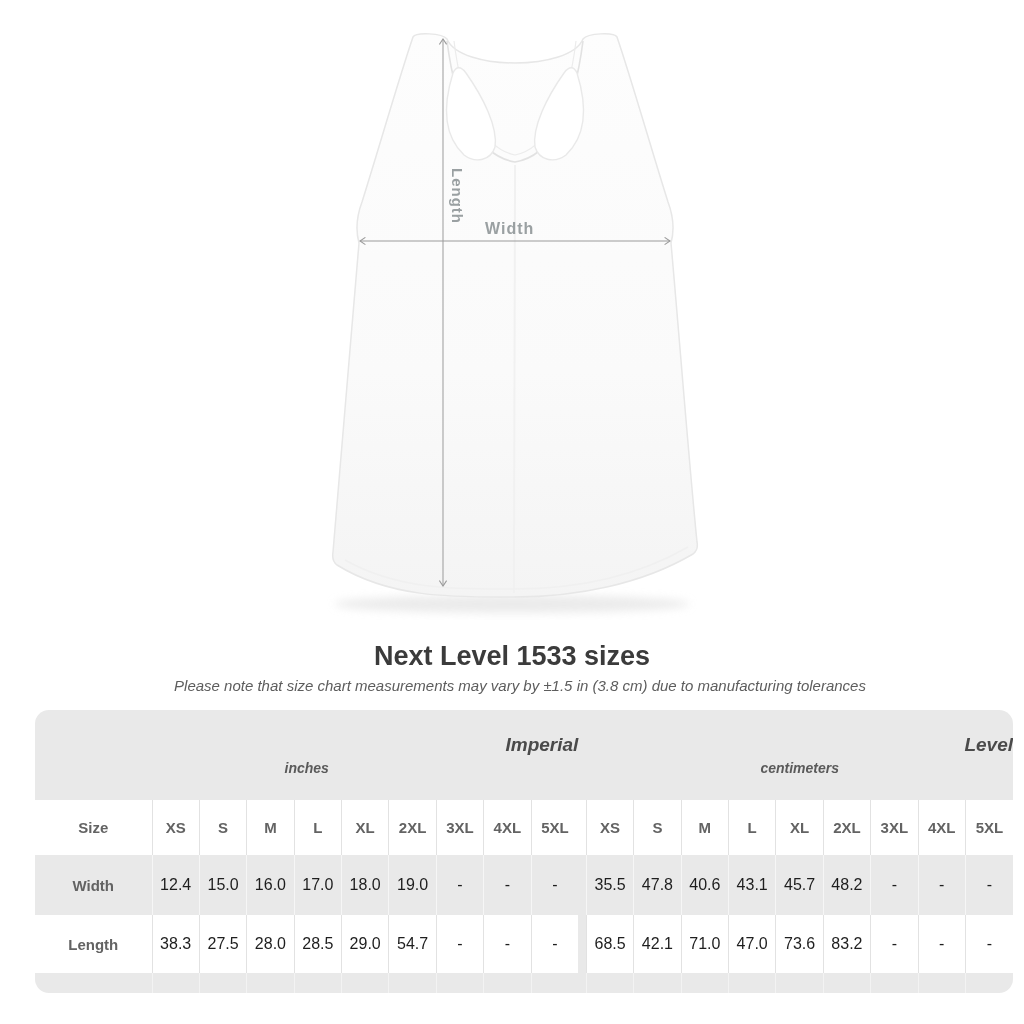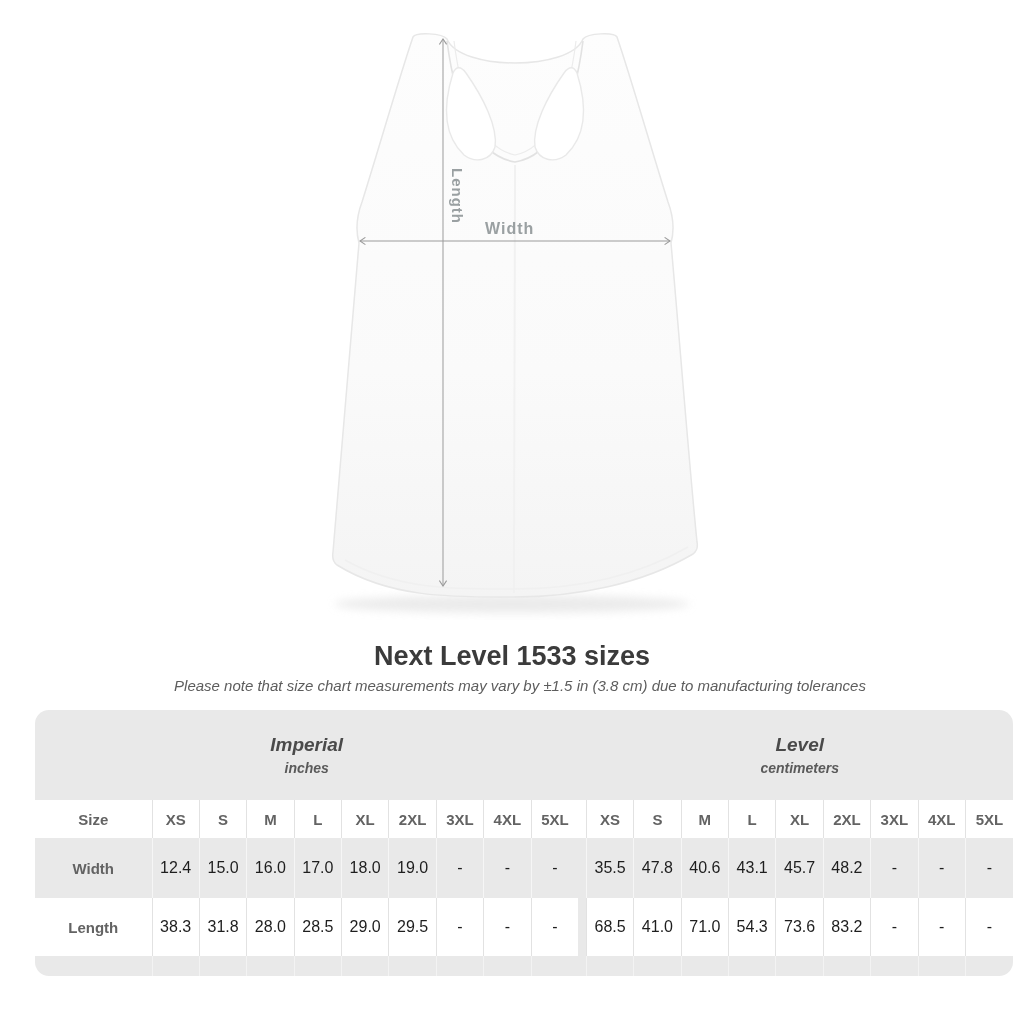--- a/index.html
+++ b/index.html
@@ -28,23 +28,23 @@
   
   .table-wrap{
     position:absolute;left:35px;top:710px;width:978px;
     border-radius:14px;overflow:hidden;background:#ffffff;
   }
   table{width:100%;border-collapse:collapse;table-layout:fixed;}
   col.c-label{width:117px;}
   col.c-div{width:8px;}
   th,td{padding:0;text-align:center;vertical-align:middle;}
   th.band{background:#e9e9e9;height:90px;}
-  .uname{font-size:19px;font-weight:bold;font-style:italic;color:#4a4a4a;}
+  .uname{font-size:19px;font-weight:bold;font-style:italic;color:#4a4a4a;text-align:right;}
   .uunit{font-size:14px;font-style:italic;color:#5a5a5a;margin-top:4px;}
-  tr.size-row th{height:38px;background:#ffffff;font-size:15px;font-weight:bold;color:#636363;}
+  tr.size-row th{height:55px;background:#ffffff;font-size:15px;font-weight:bold;color:#636363;}
   tr.data-row td, tr.data-row th{font-size:16px;color:#1e1e1e;font-weight:normal;}
   tr.data-row{height:60px;}
   tr.data-row.row-1{height:58px;}
   .row-label{font-size:15px !important;font-weight:bold !important;color:#636363 !important;}
   .sep{border-left:1px solid #e2e2e2;}
   tr.gray td, tr.gray th{background:#e9e9e9;}
   tr.gray .sep{border-left-color:#f6f6f6;}
   td.divider-col, th.divider-col{background:#e9e9e9;}
   tr.footer-row td{height:20px;background:#e9e9e9;}
   tr.footer-row .sep{border-left-color:#f3f3f3;}
@@ -184,33 +184,33 @@
             <td class="sep">43.1</td>
             <td class="sep">45.7</td>
             <td class="sep">48.2</td>
             <td class="sep">-</td>
             <td class="sep">-</td>
             <td class="sep">-</td>
           </tr>
           <tr class="data-row row-1">
             <th class="row-label">Length</th>
             <td class="sep">38.3</td>
-            <td class="sep">31.8</td>
+            <td class="sep">27.5</td>
             <td class="sep">28.0</td>
             <td class="sep">28.5</td>
             <td class="sep">29.0</td>
-            <td class="sep">29.5</td>
+            <td class="sep">54.7</td>
             <td class="sep">-</td>
             <td class="sep">-</td>
             <td class="sep">-</td>
             <td class="divider-col"></td>
             <td class="sep">68.5</td>
-            <td class="sep">41.0</td>
+            <td class="sep">42.1</td>
             <td class="sep">71.0</td>
-            <td class="sep">54.3</td>
+            <td class="sep">47.0</td>
             <td class="sep">73.6</td>
             <td class="sep">83.2</td>
             <td class="sep">-</td>
             <td class="sep">-</td>
             <td class="sep">-</td>
           </tr>
           <tr class="footer-row">
             <td></td>
             <td class="sep"></td>
             <td class="sep"></td>

